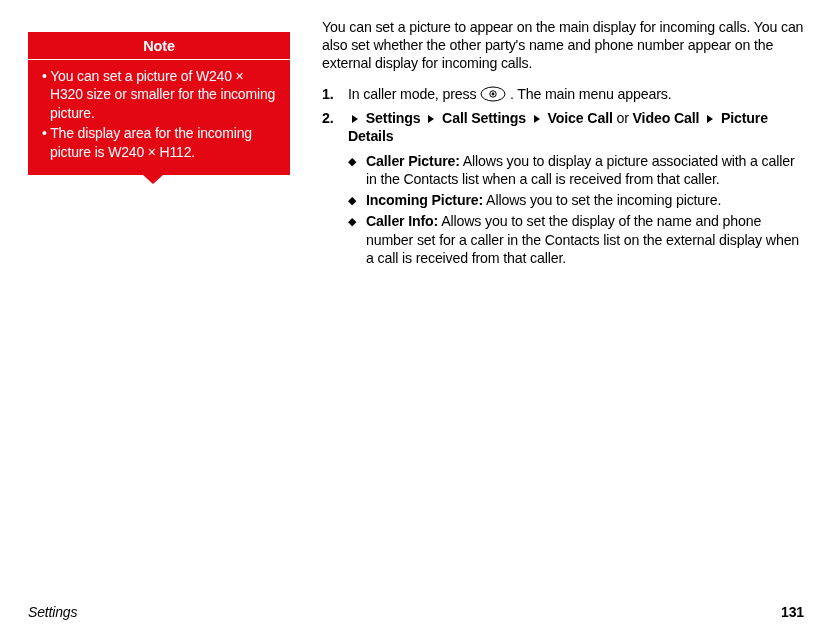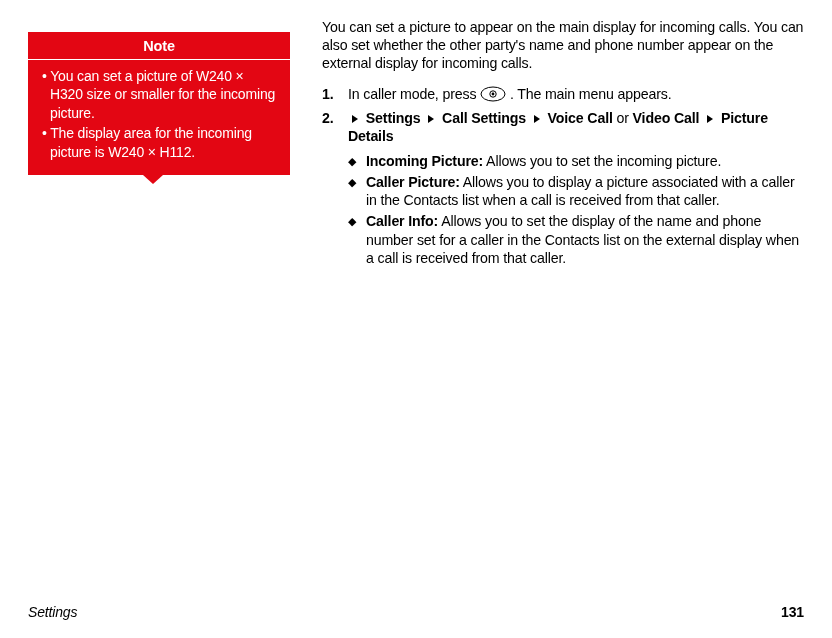--- a/index.html
+++ b/index.html
@@ -134,26 +134,26 @@
         <b>Call Settings</b>
         <span class="arrow"></span>
         <b>Voice Call</b>
         <span> or </span>
         <b>Video Call</b>
         <span class="arrow"></span>
         <b>Picture Details</b>
 
         <ul class="sublist">
           <li>
+            <b>Caller Picture:</b>
+            <span> Allows you to display a picture associated with a caller in the Contacts list when a call is received from that caller.</span>
+          </li>
+          <li>
             <b>Incoming Picture:</b>
             <span> Allows you to set the incoming picture.</span>
-          </li>
-          <li>
-            <b>Caller Picture:</b>
-            <span> Allows you to display a picture associated with a caller in the Contacts list when a call is received from that caller.</span>
           </li>
           <li>
             <b>Caller Info:</b>
             <span> Allows you to set the display of the name and phone number set for a caller in the Contacts list on the external display when a call is received from that caller.</span>
           </li>
         </ul>
       </li>
     </ol>
   </main>
 </div>

